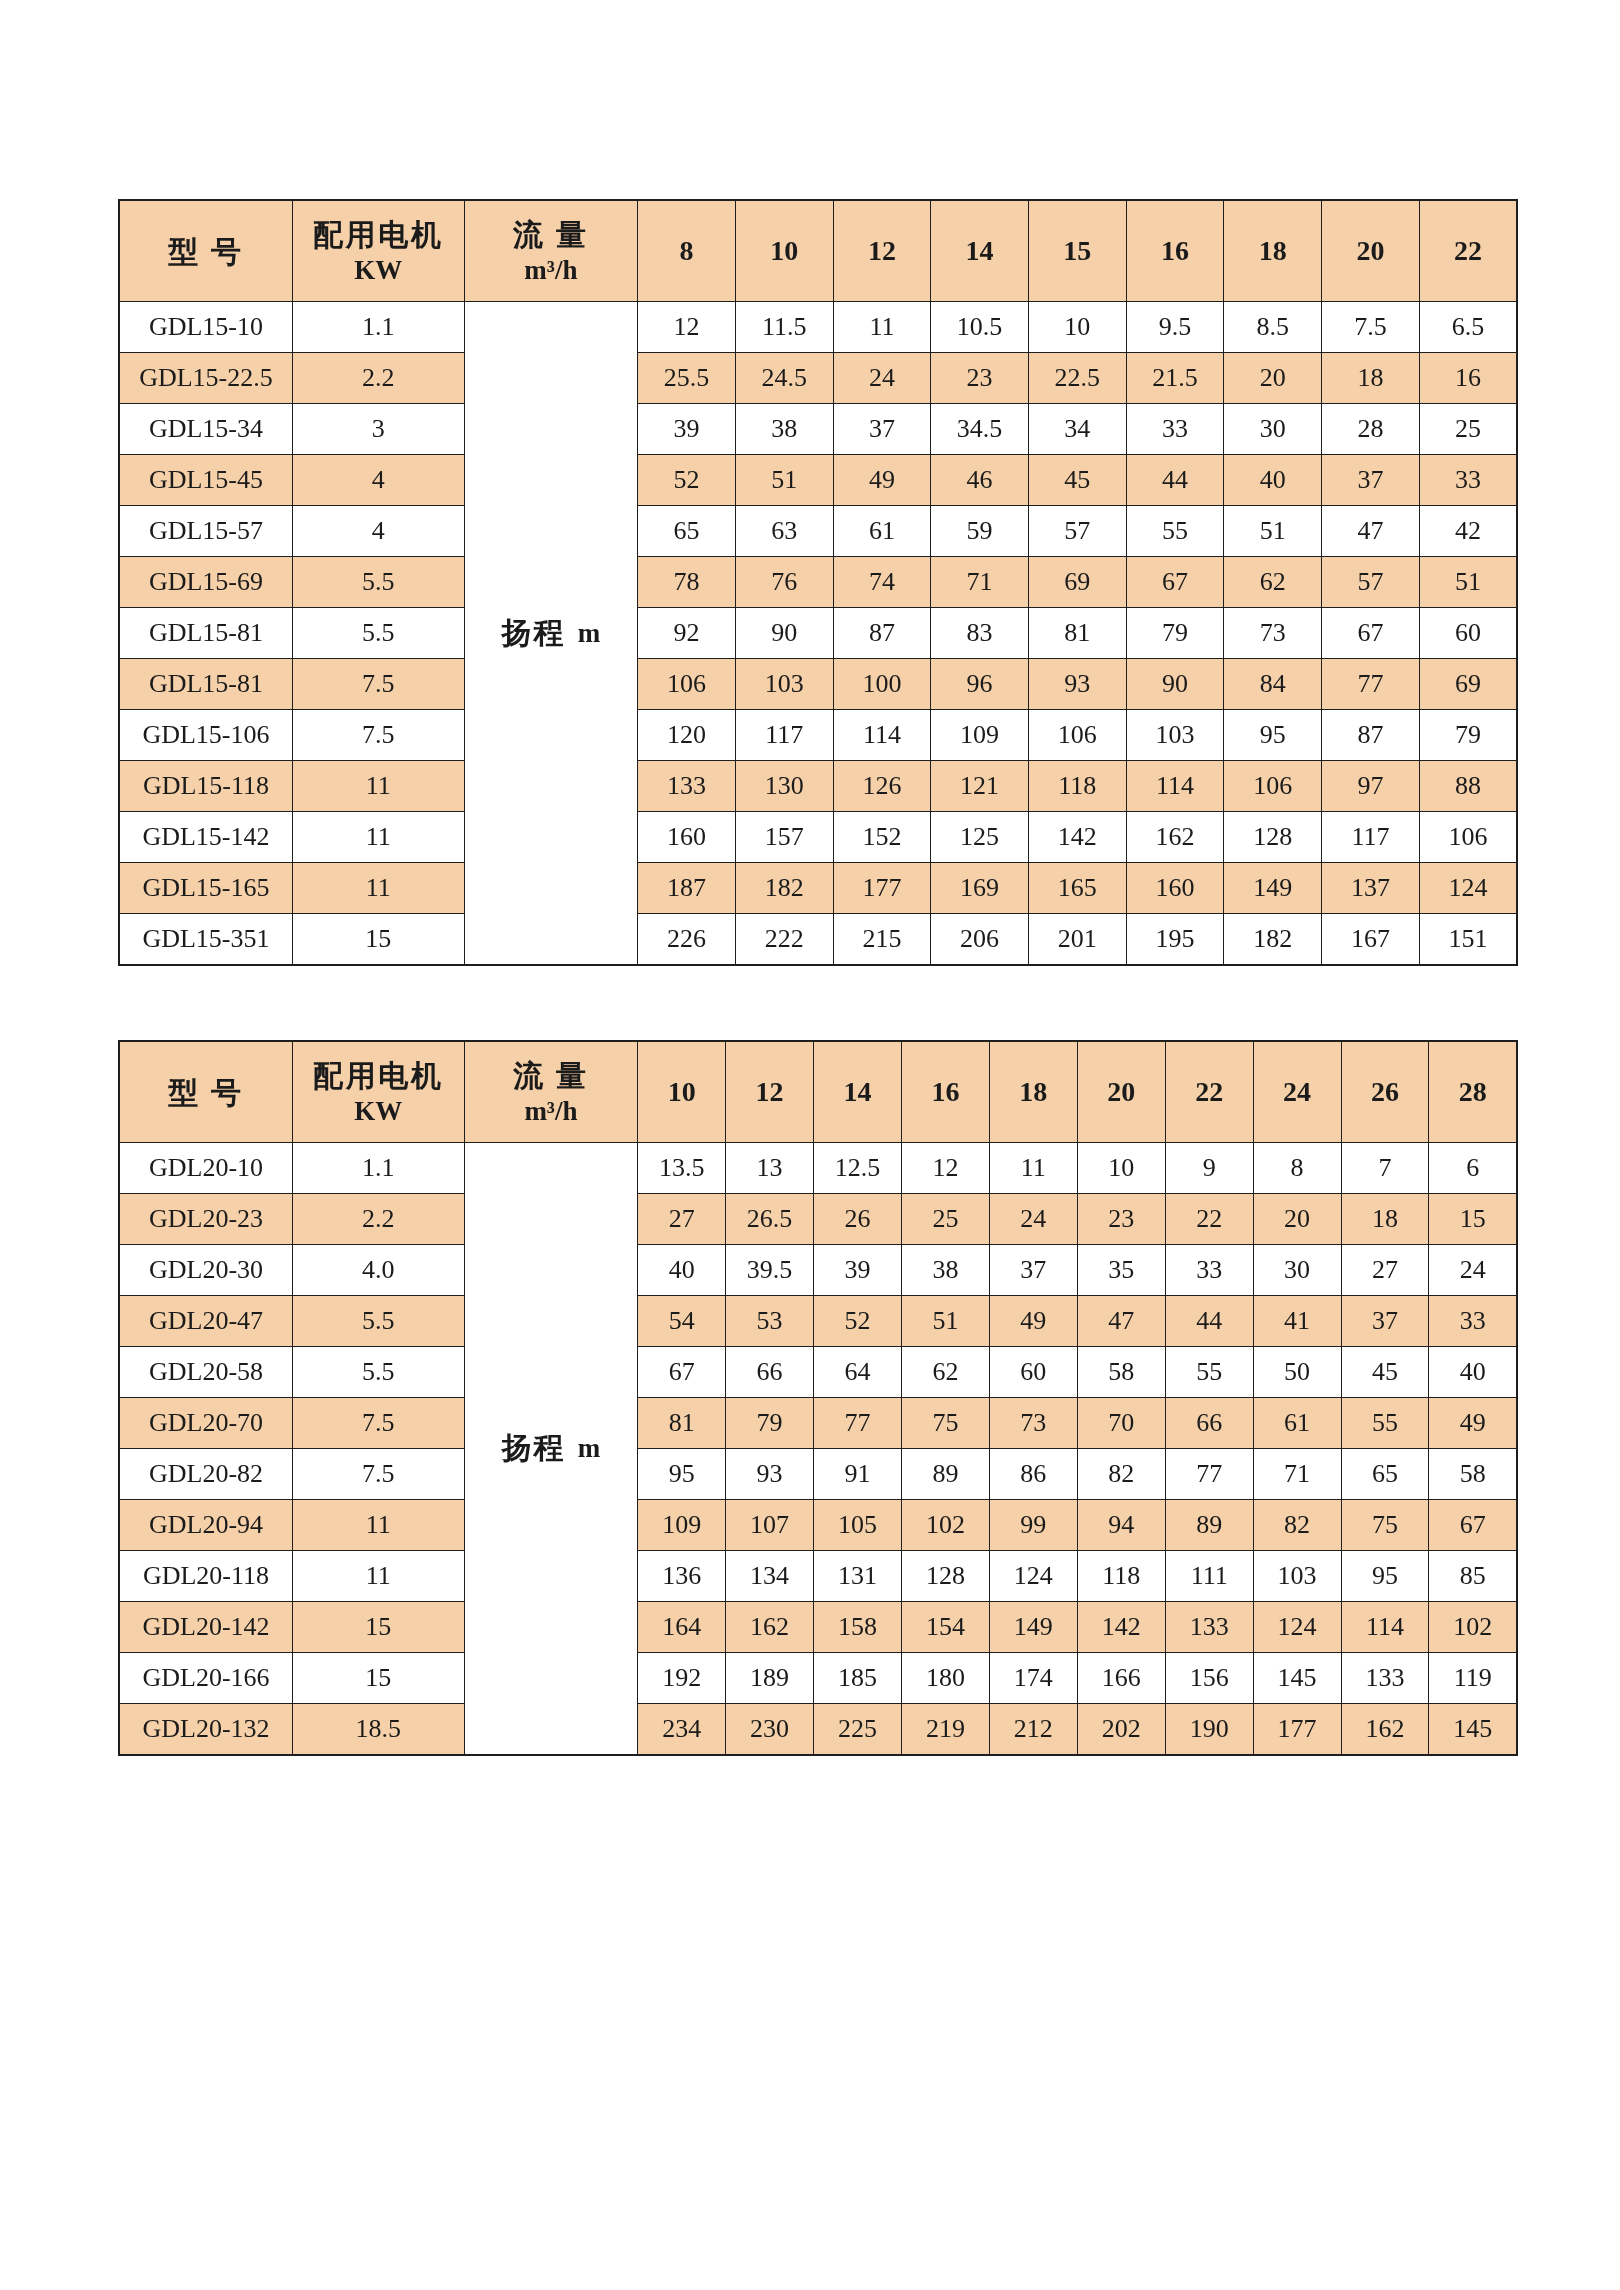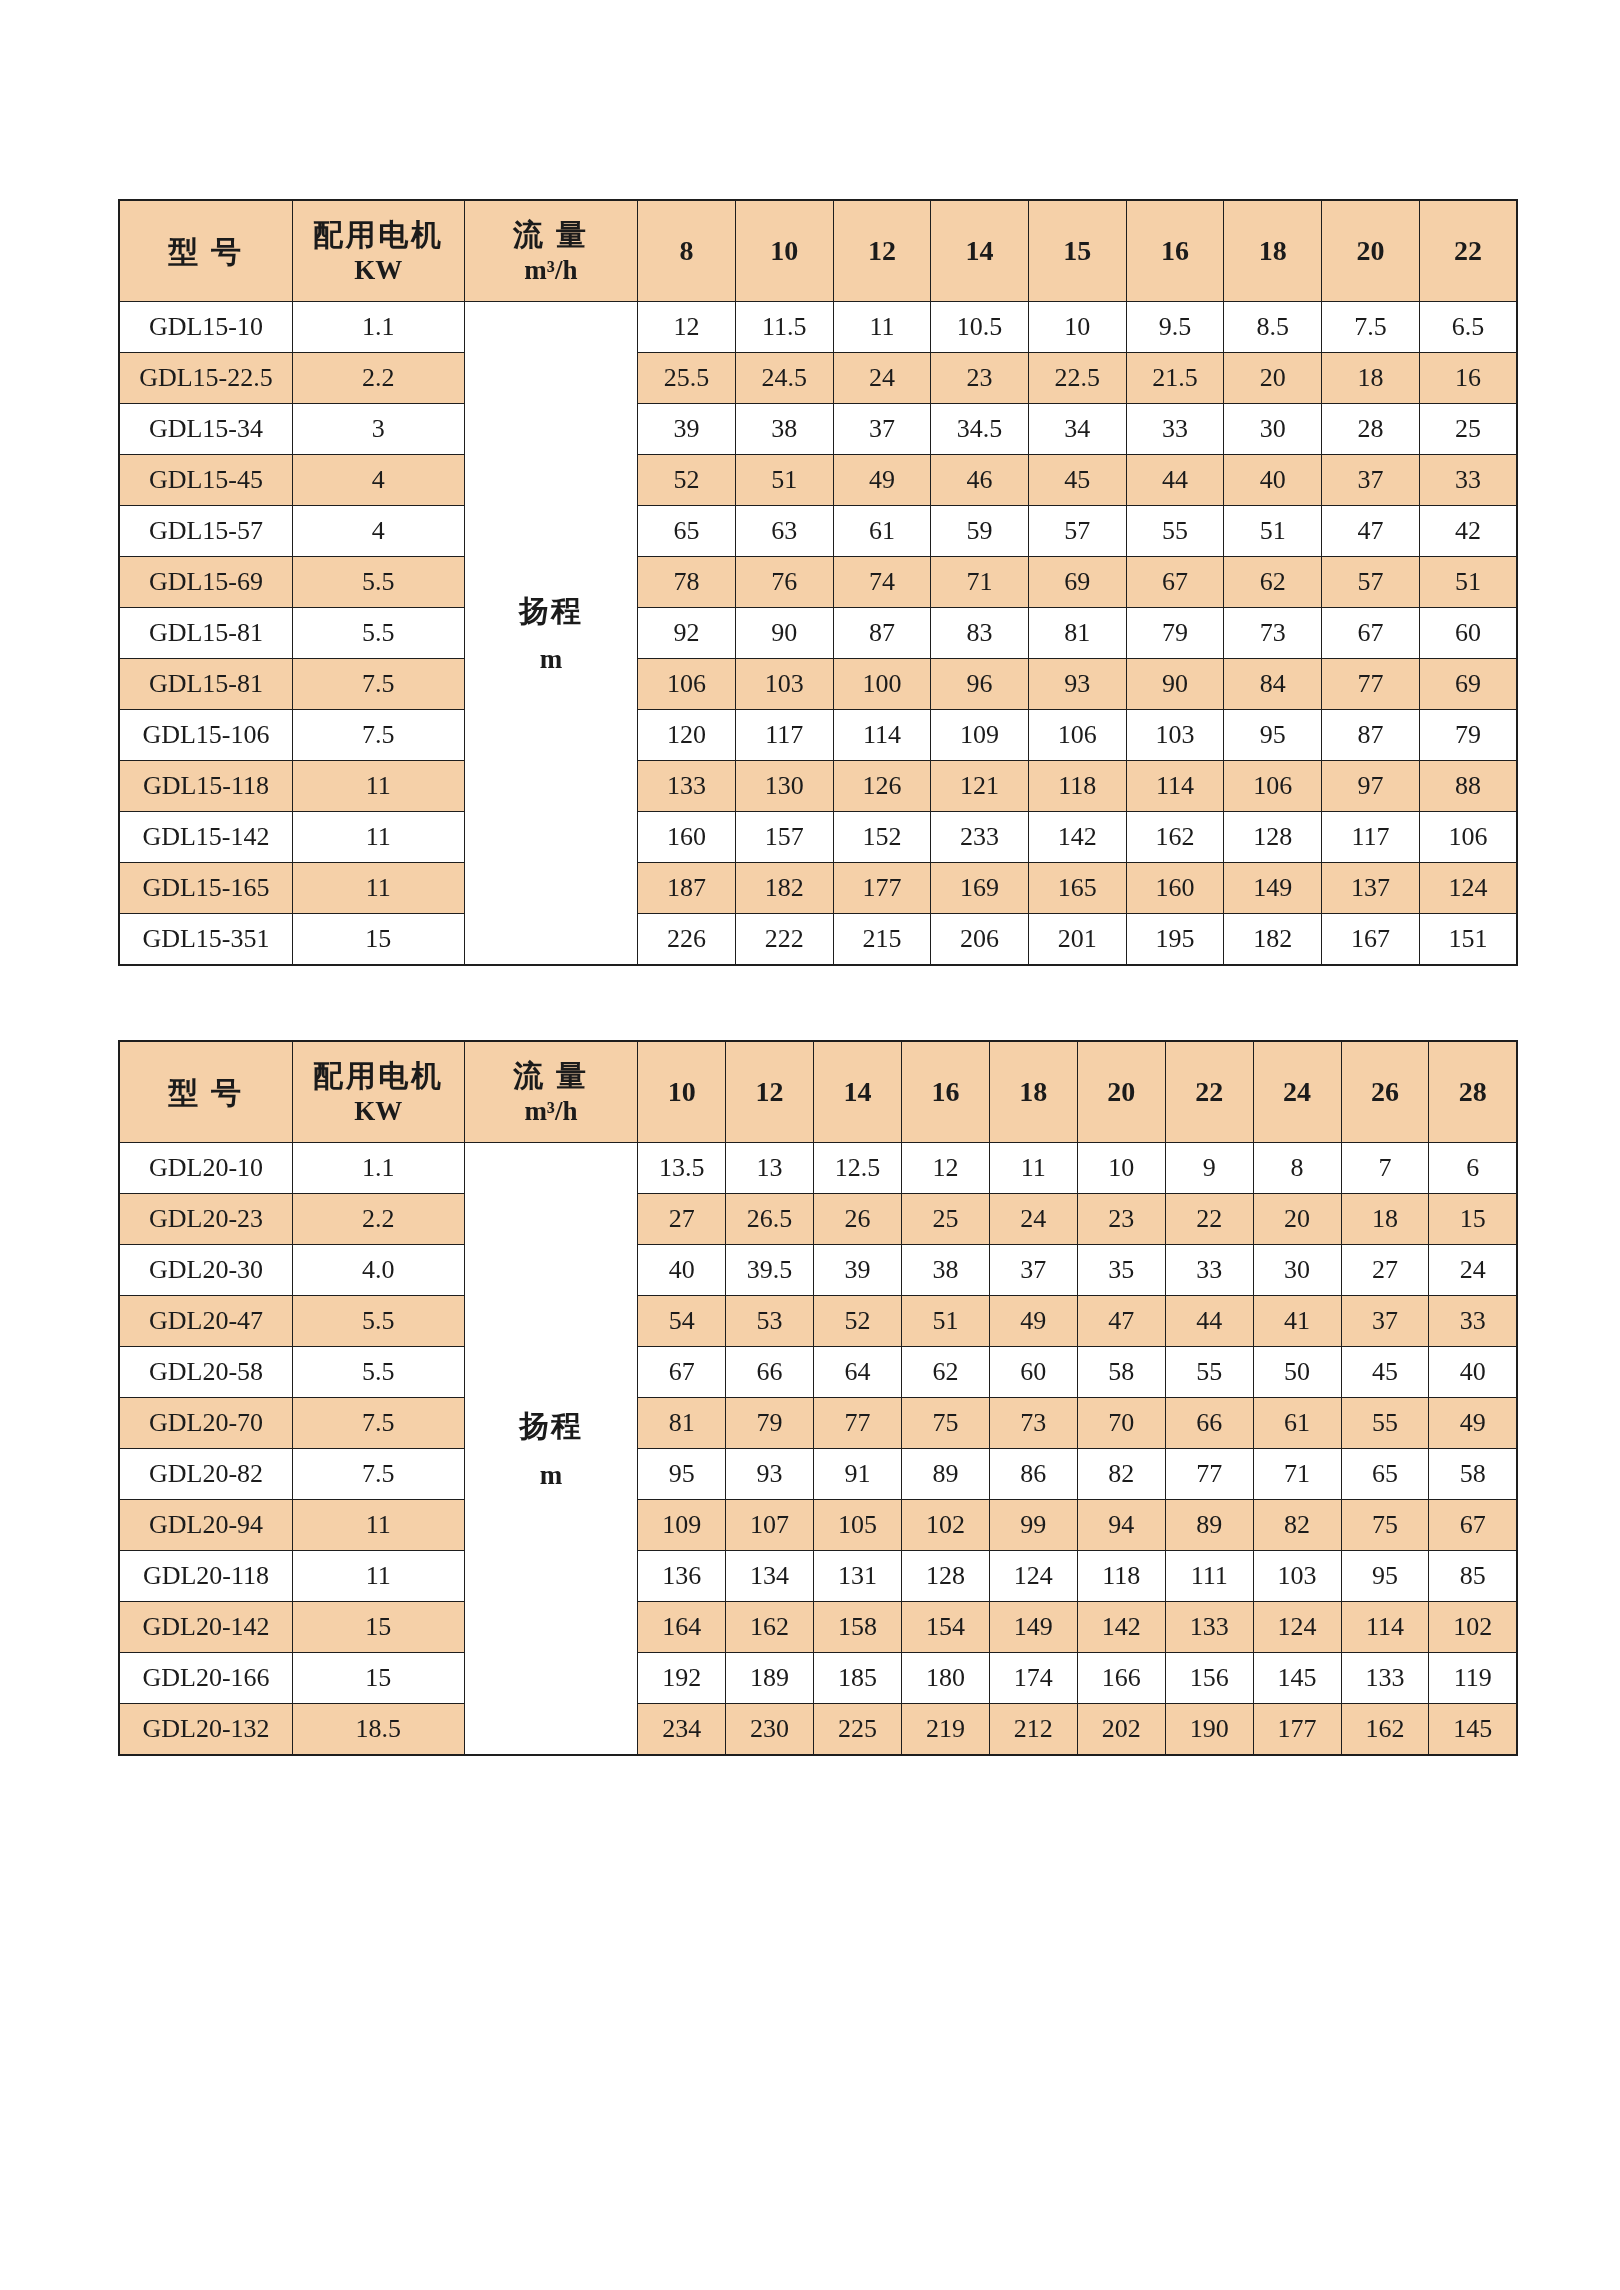--- a/index.html
+++ b/index.html
@@ -36,21 +36,21 @@
   .h-sub{font-size:27px;line-height:1.25;font-weight:bold;}
   .flow-num{font-size:28px;}
   .pump tbody td{
     height:50px;
     font-size:26px;
     background:var(--rowbg);
   }
   .pump tbody tr.shaded td{background:var(--peach);}
   .pump td.mergecol{background:var(--rowbg) !important;}
   .merge-label{
-    display:flex;flex-direction:column;align-items:center;justify-content:center;
+    display:flex;flex-direction:row;align-items:center;justify-content:center;
     gap:12.5px;font-weight:bold;
   }
   .merge-l1{font-size:30px;letter-spacing:1.8px;}
   .merge-l2{font-size:27px;}
   .model-cell,.kw-cell{font-size:26px;}
 </style>
 </head>
 <body>
 
 <div class="page">
@@ -248,21 +248,21 @@
             <td class="val-cell">106</td>
             <td class="val-cell">97</td>
             <td class="val-cell">88</td>
           </tr>
           <tr>
             <td class="model-cell">GDL15-142</td>
             <td class="kw-cell">11</td>
             <td class="val-cell">160</td>
             <td class="val-cell">157</td>
             <td class="val-cell">152</td>
-            <td class="val-cell">233</td>
+            <td class="val-cell">125</td>
             <td class="val-cell">142</td>
             <td class="val-cell">162</td>
             <td class="val-cell">128</td>
             <td class="val-cell">117</td>
             <td class="val-cell">106</td>
           </tr>
           <tr class="shaded">
             <td class="model-cell">GDL15-165</td>
             <td class="kw-cell">11</td>
             <td class="val-cell">187</td>

